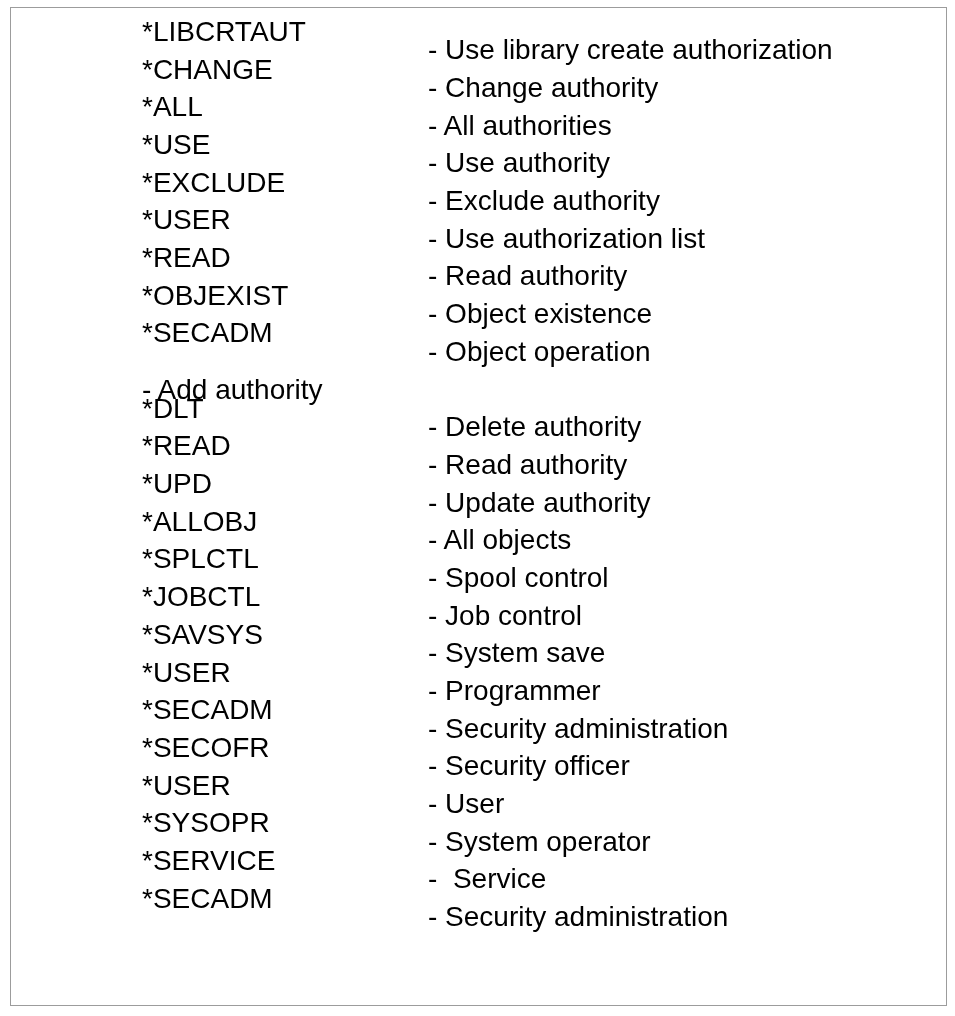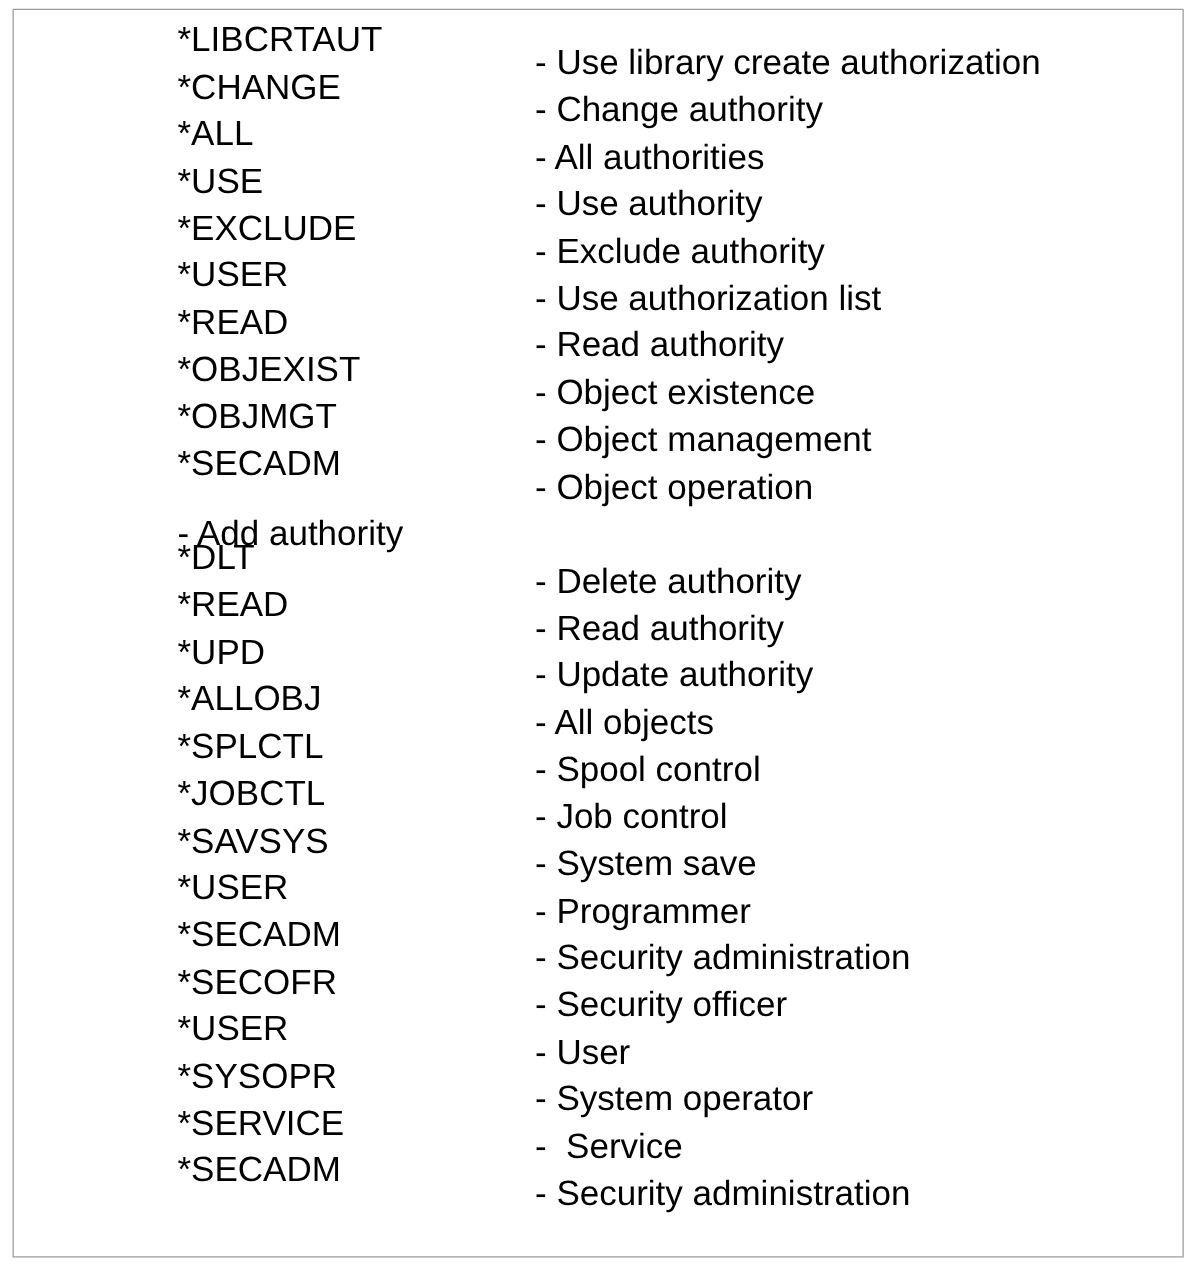--- a/index.html
+++ b/index.html
@@ -88,24 +88,20 @@
   <div class="row">
     <span class="term">*READ</span>
     <span class="desc">- Read authority</span>
   </div>
 
   <div class="row">
     <span class="term">*OBJEXIST</span>
     <span class="desc">- Object existence</span>
   </div>
 
-  <div class="row">
-    <span class="term">*OBJMGT</span>
-    <span class="desc">- Object management</span>
-  </div>
 
   <div class="row">
     <span class="term">*SECADM</span>
     <span class="desc">- Object operation</span>
   </div>
 
   <div class="row">
     <span class="desc">- Add authority</span>
   </div>
 

